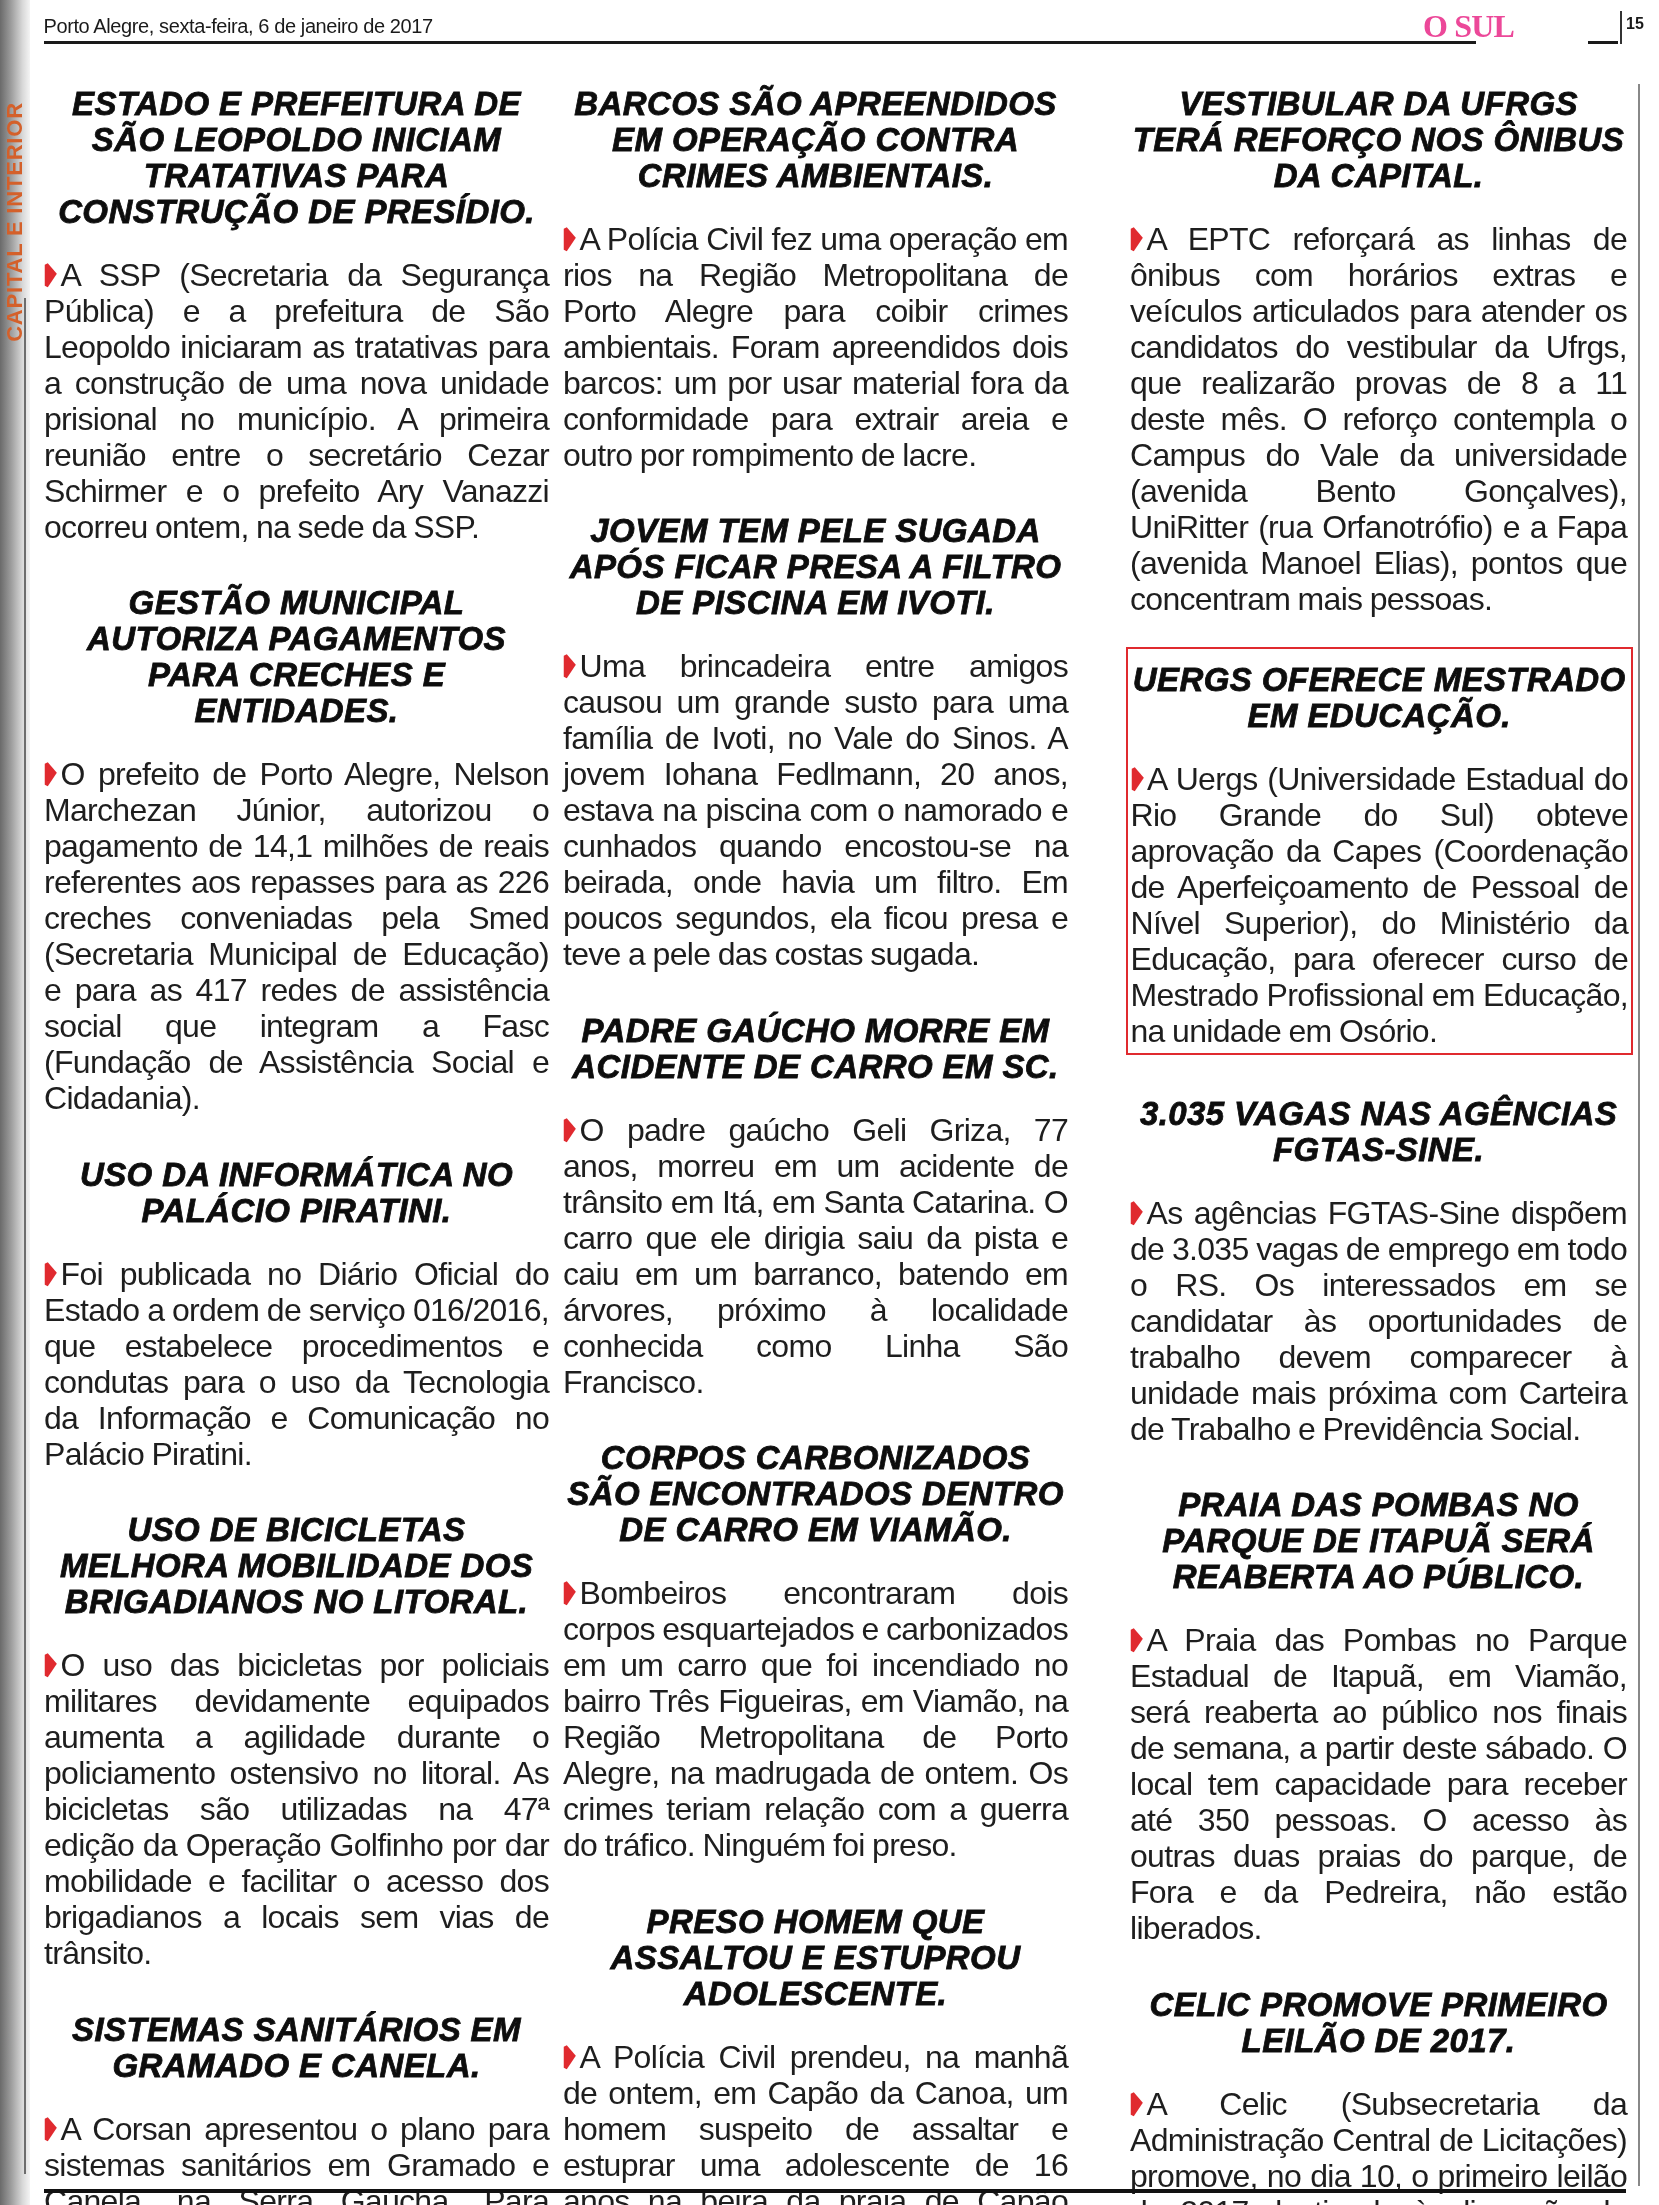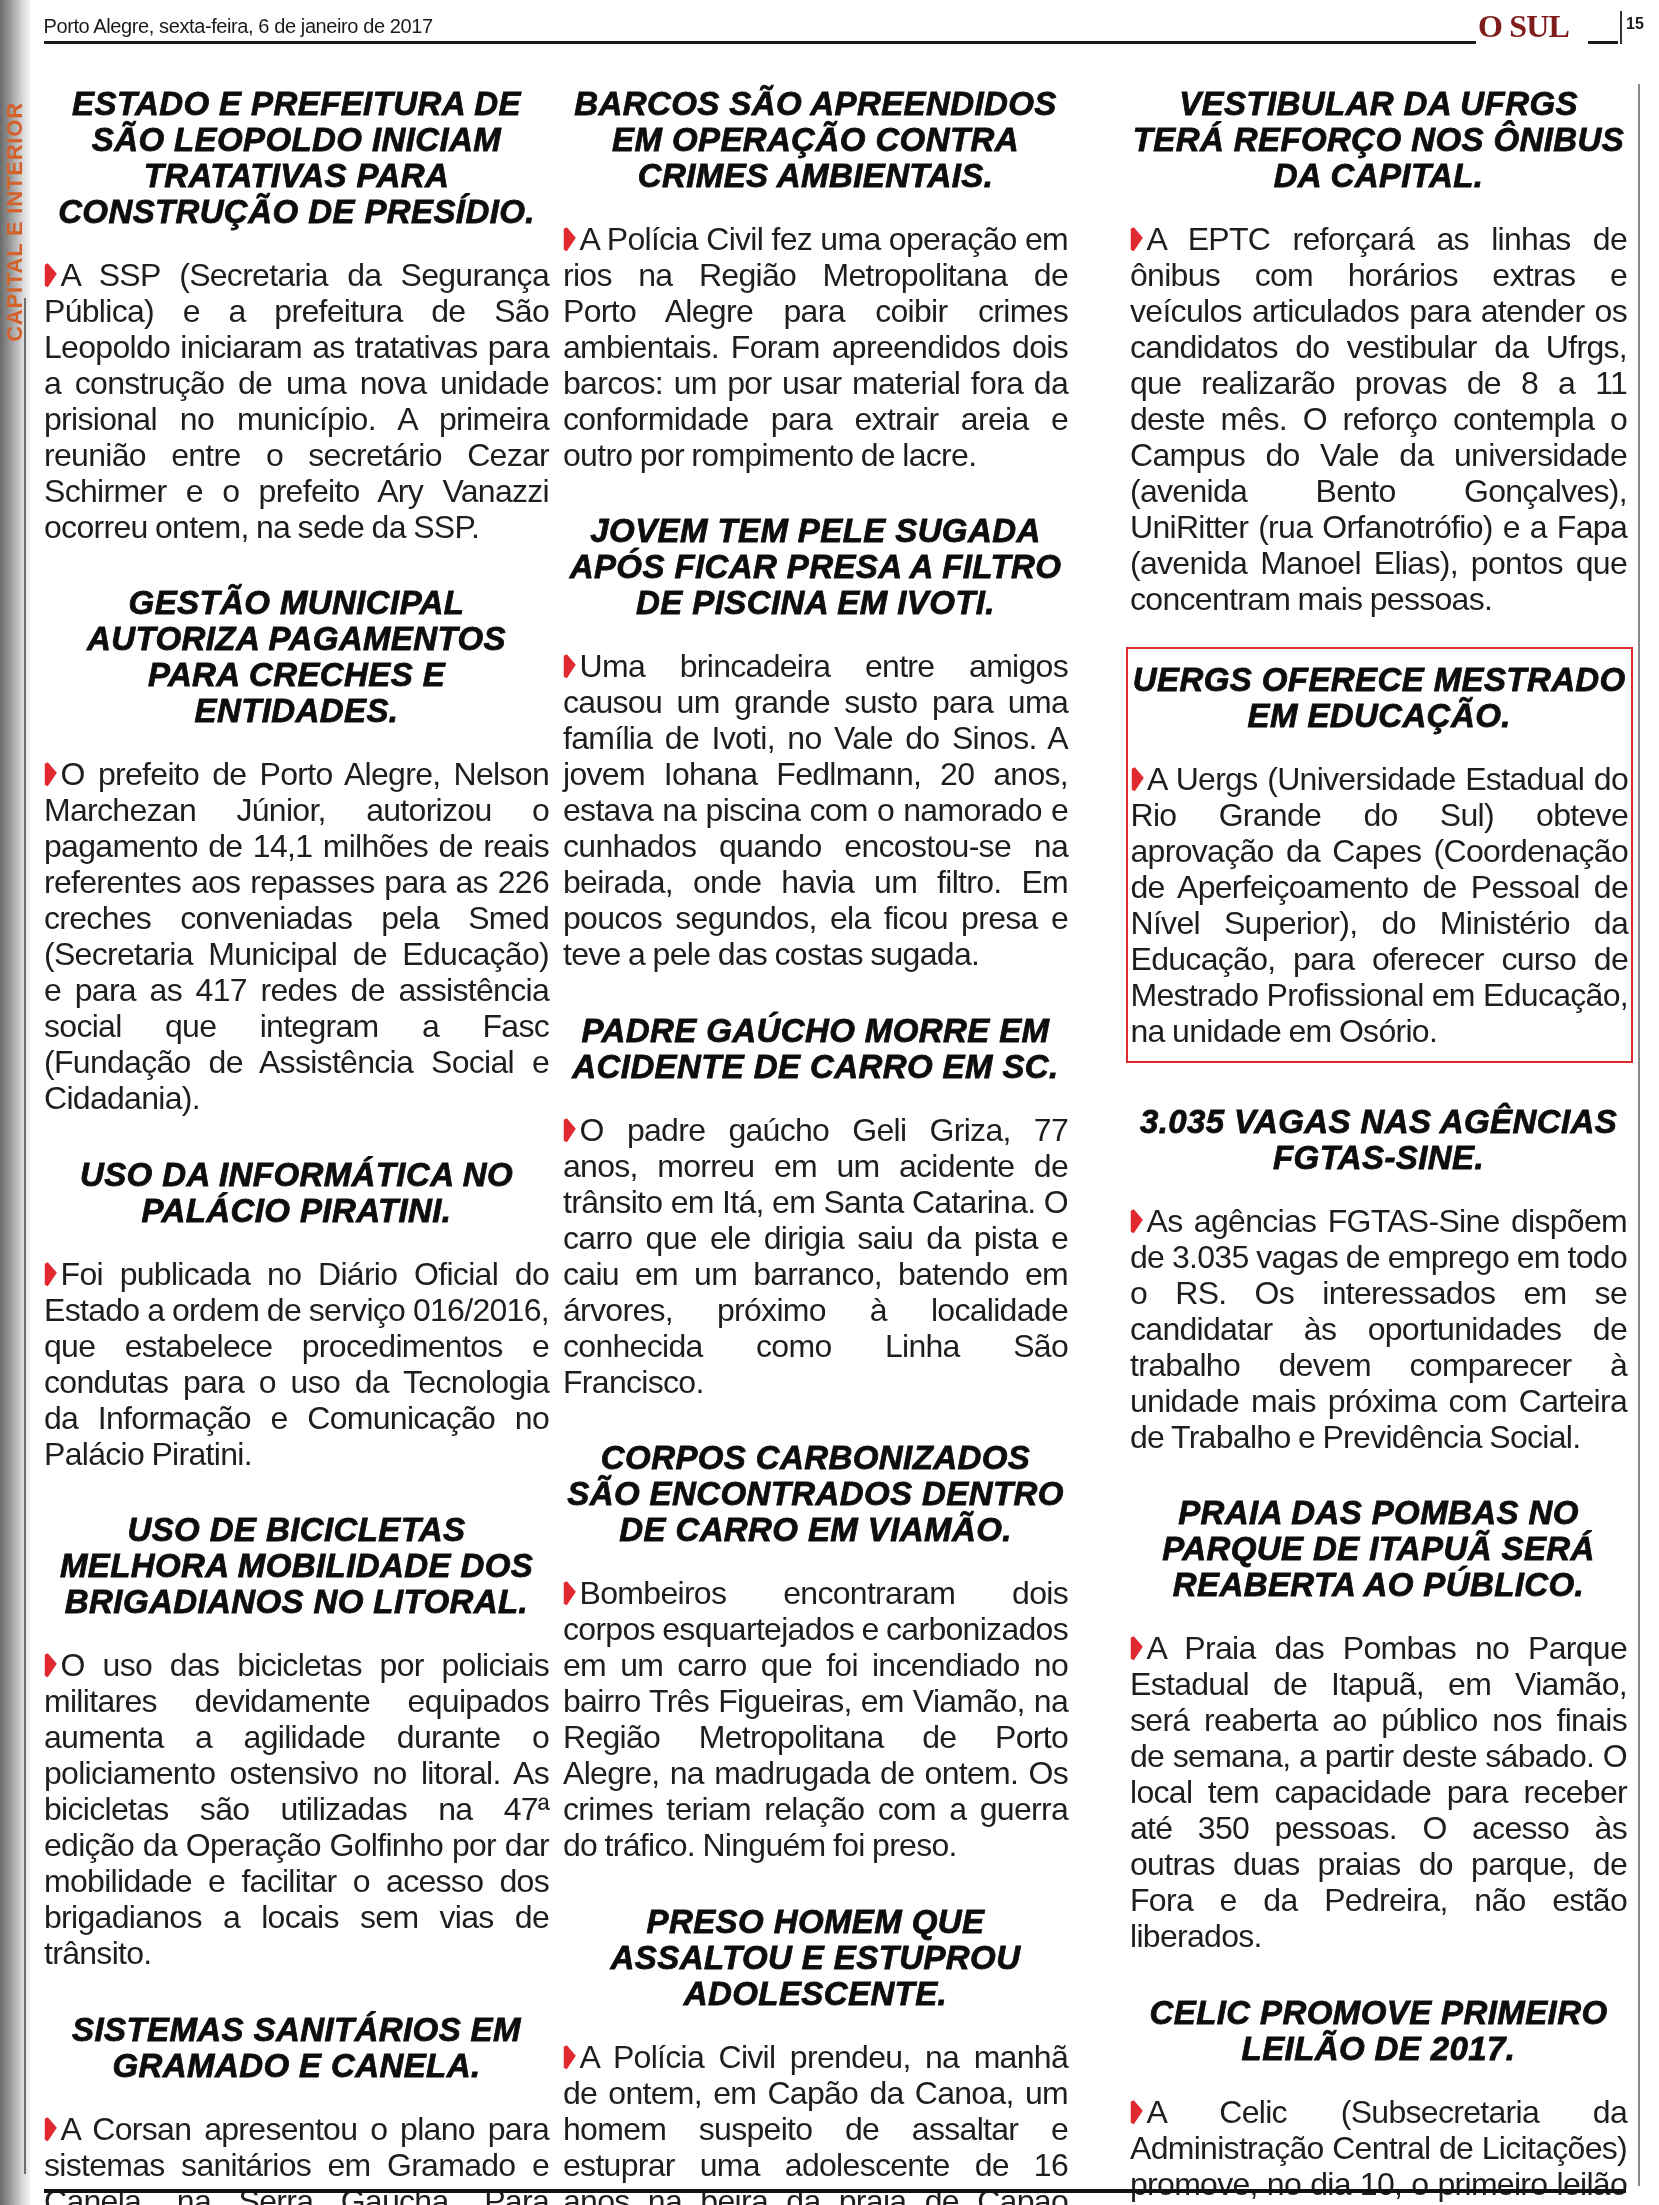--- a/index.html
+++ b/index.html
@@ -29,22 +29,22 @@
     position: absolute; left: 36px; top: 9px; width: 1620px; height: 38px;
   }
   .masthead .dateline {
     position: absolute; left: 7.5px; top: 6px;
     font-family: "Liberation Sans", sans-serif; font-size: 20px; color: #1a1a1a; letter-spacing: -0.4px;
   }
   .masthead .rule {
     position: absolute; left: 7.5px; top: 32px; width: 1432px; height: 3px; background: #1a1a1a;
   }
   .masthead .brand {
-    position: absolute; left: 1442px; top: -1.5px;
-    font-family: "Liberation Serif", serif; font-weight: 700; font-size: 32px; color: #7f1d1d; letter-spacing: -0.8px;
+    position: absolute; left: 1387px; top: -1.5px;
+    font-family: "Liberation Serif", serif; font-weight: 700; font-size: 32px; color: #ec4899; letter-spacing: -0.8px;
   }
   .masthead .brand-rule {
     position: absolute; left: 1552px; top: 32px; width: 30px; height: 3px; background: #1a1a1a;
   }
   .masthead .page-sep {
     position: absolute; left: 1584px; top: 1.5px; width: 1.5px; height: 33px; background: #333;
   }
   .masthead .page-num {
     position: absolute; left: 1590px; top: 6px;
     font-family: "Liberation Sans", sans-serif; font-weight: 700; font-size: 16px; color: #1a1a1a;
@@ -57,21 +57,21 @@
   .bottom-rule { position: absolute; left: 44px; top: 2189px; width: 1582px; height: 3.8px; background: #111; }
 
   
   .column { position: absolute; top: 75px; width: 505px; }
   .col-1 { left: 44px; }
   .col-2 { left: 563px; }
   .col-3 { left: 1130px; width: 497px; }
 
   .article { margin-bottom: 30px; }
   .article.boxed {
-    border: 2.3px solid #e02a2f; padding: 3px 3px 12px 3px; margin-left: -4.5px; margin-right: -6px;
+    border: 2.3px solid #e02a2f; padding: 3px 3px 4px 3px; margin-left: -4.5px; margin-right: -6px;
   }
   .headline {
     font-family: "Liberation Sans", sans-serif; font-weight: 900; font-style: italic;
     font-size: 33px; line-height: 36px; text-align: center; text-transform: uppercase;
     color: #0d0d0d; letter-spacing: 0.4px; padding: 10.5px 0 27px 0;
     -webkit-text-stroke: 0.8px #0d0d0d;
   }
   .body {
     font-family: "Liberation Sans", sans-serif; font-size: 32px; line-height: 36px;
     text-align: justify; color: #1e1e1e; letter-spacing: -0.7px; word-spacing: -0.8px;

